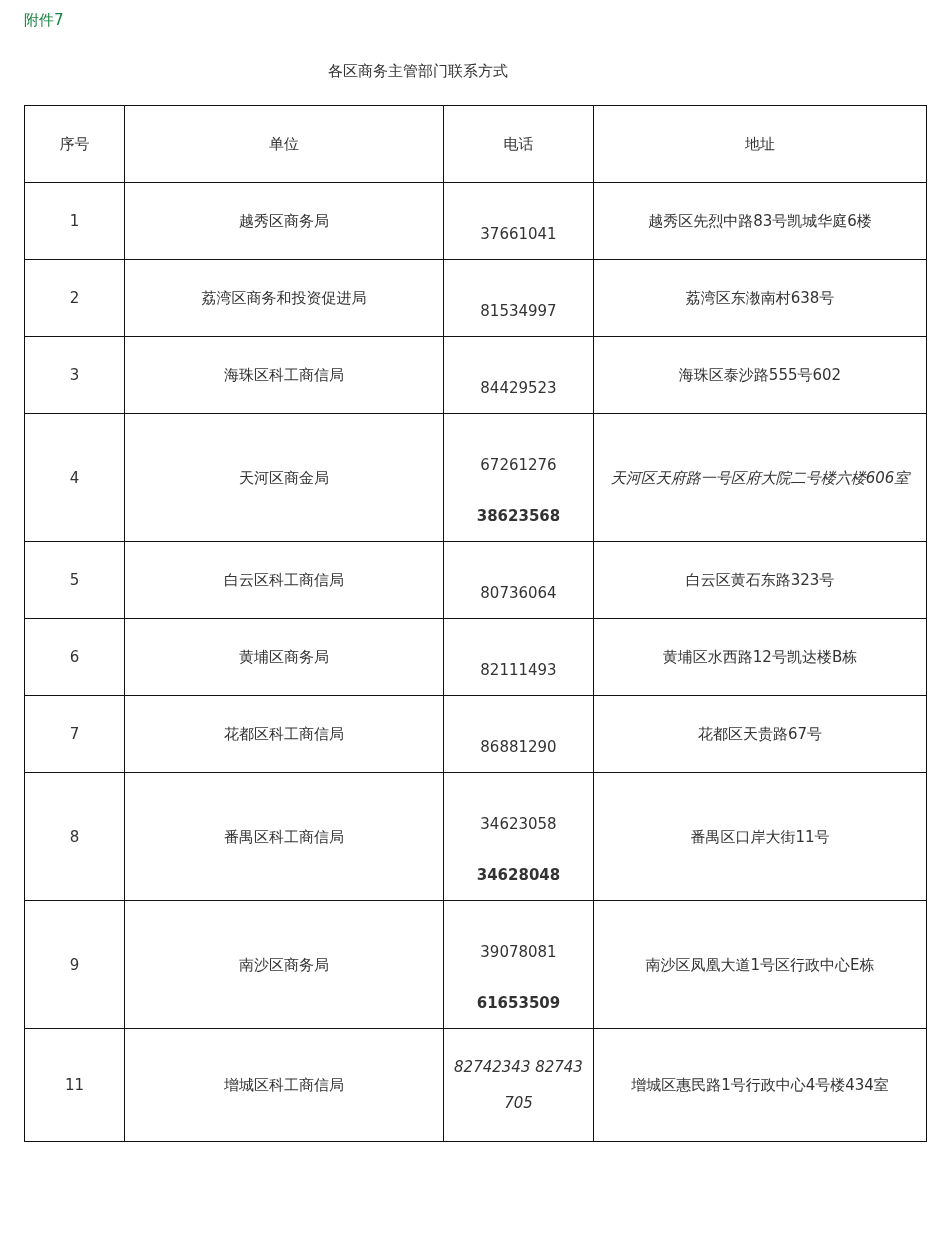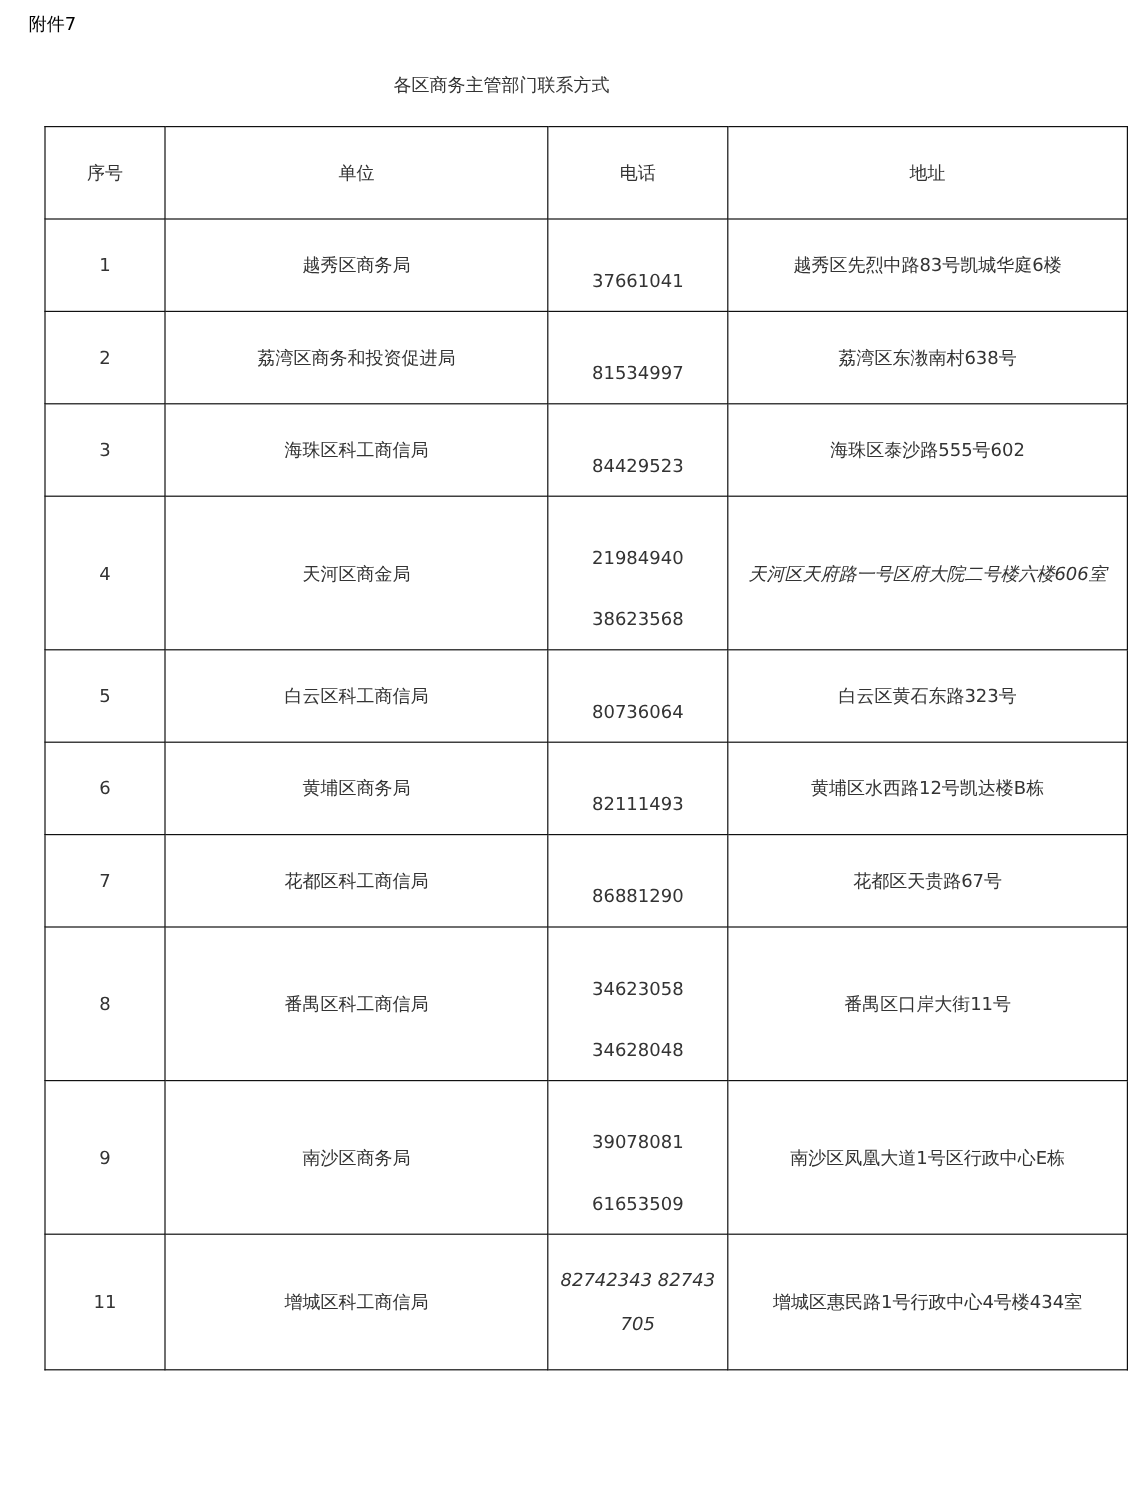--- a/index.html
+++ b/index.html
@@ -1,26 +1,26 @@
 <!DOCTYPE html>
 <html><head>
 <meta charset="utf-8">
 <style>
   html, body { margin:0; padding:0; background:#ffffff; }
   body { width:951px; height:1246px; position:relative; font-family:"DejaVu Sans","Liberation Sans",sans-serif; color:#333333; overflow:hidden; }
-  .attach { position:absolute; left:24px; top:11px; font-size:15px; color:#000000; }
+  .attach { position:absolute; left:24px; top:11px; font-size:15px; color:#15803d; }
   .title { position:absolute; left:0; width:836px; top:62px; text-align:center; font-size:15px; color:#333; }
-  table { position:absolute; left:37px; top:105px; border-collapse:collapse; table-layout:fixed; width:902px; }
+  table { position:absolute; left:24px; top:105px; border-collapse:collapse; table-layout:fixed; width:902px; }
   td, th { border:1.5px solid #111; text-align:center; vertical-align:middle; font-size:15px; font-weight:normal; color:#333; padding:0 8px; line-height:26px; }
   col.c1 { width:100px; } col.c2 { width:319px; } col.c3 { width:150px; } col.c4 { width:333px; }
   tr.h77 td, tr.h77 th { height:76px; }
   tr.h128 td { height:127px; }
   tr.h113 td { height:112px; }
   .phone-line { display:block; line-height:26px;margin-top:25px; }
-  .phone-line + .phone-line { margin-top:25px; }
+  .phone-line + .phone-line { margin-top:25px;font-weight:bold; }
   .addr { line-height:44px;font-style:italic; }
 </style>
 </head>
 <body>
 
 <div class="attach">附件7</div>
 <div class="title">各区商务主管部门联系方式</div>
 
 <table>
   <colgroup>
@@ -59,21 +59,21 @@
       <td>海珠区科工商信局</td>
       <td>
           <span class="phone-line">84429523</span>
         </td>
       <td>海珠区泰沙路555号602</td>
     </tr>
     <tr class="h128">
       <td>4</td>
       <td>天河区商金局</td>
       <td>
-        <span class="phone-line">21984940</span>
+        <span class="phone-line">67261276</span>
         <span class="phone-line">38623568</span>
       </td>
       <td class="addr">天河区天府路一号区府大院二号楼六楼606室</td>
     </tr>
     <tr class="h77">
       <td>5</td>
       <td>白云区科工商信局</td>
       <td>
           <span class="phone-line">80736064</span>
         </td>

